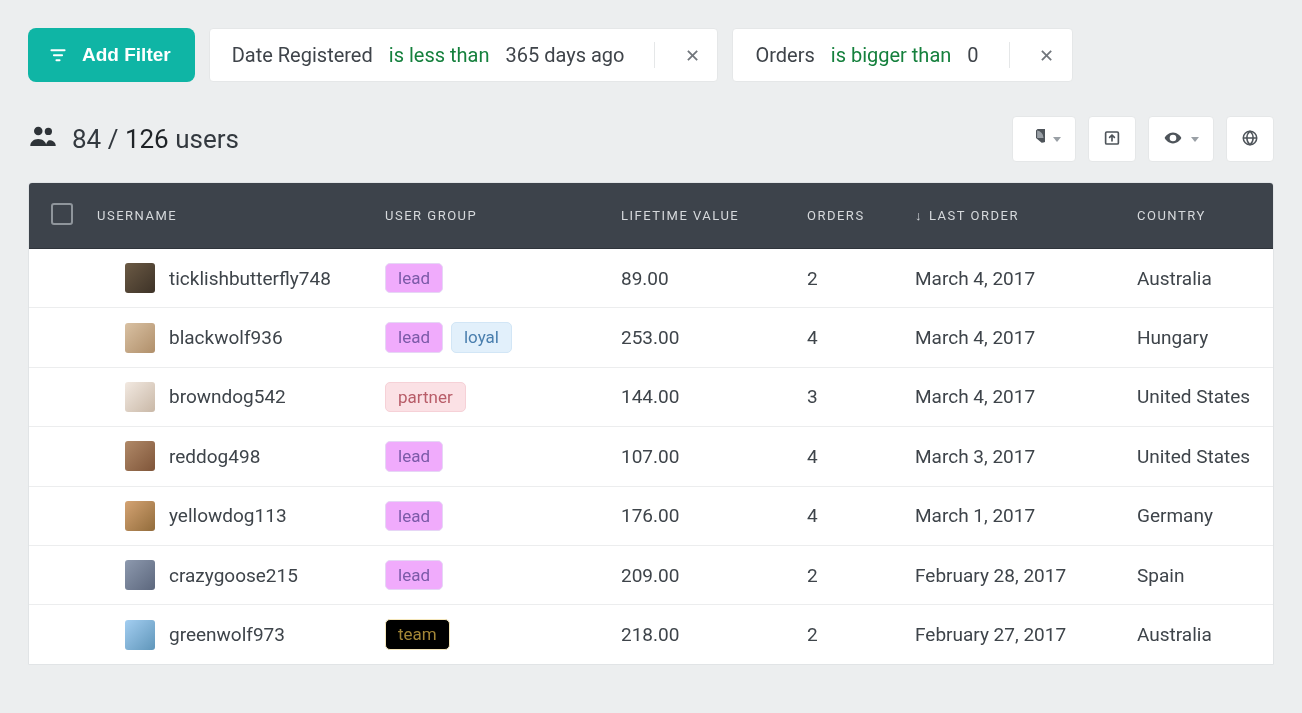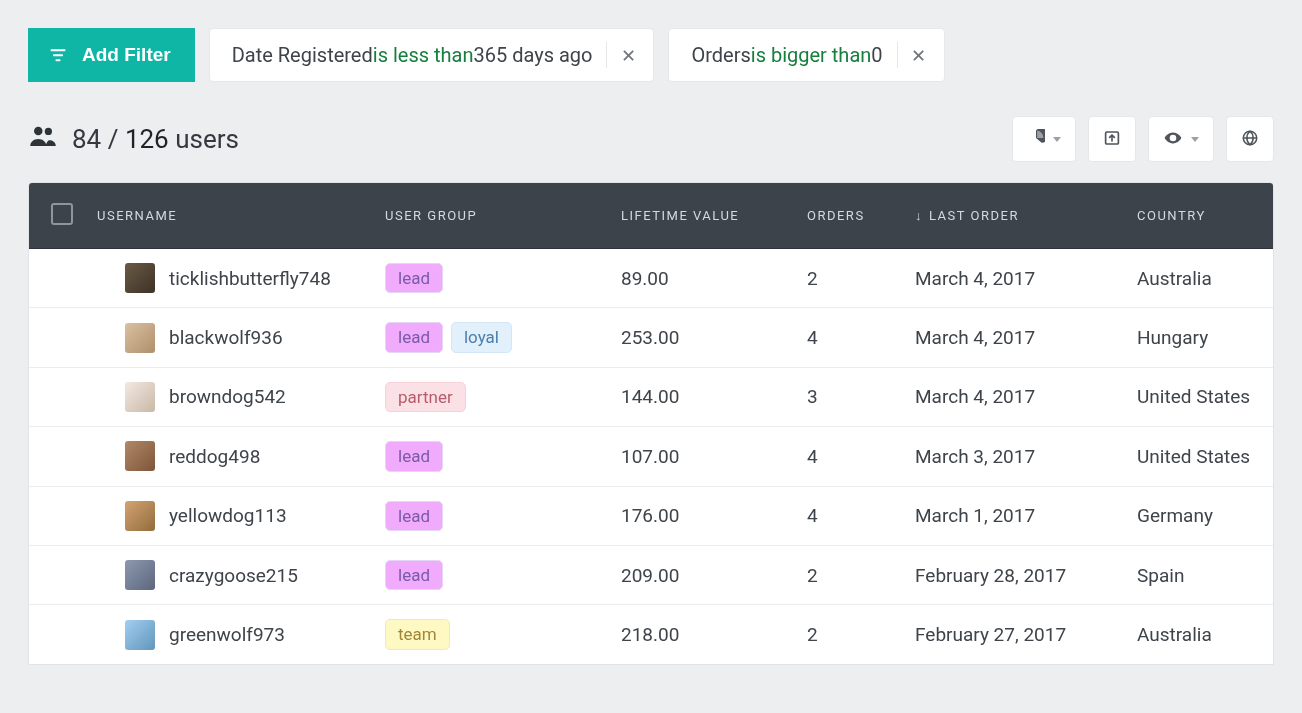--- a/index.html
+++ b/index.html
@@ -12,21 +12,21 @@
     overflow: hidden;
     padding: 28px;
   }
 
   
   .filter-bar { display: flex; align-items: center; gap: 14px; }
   .add-filter-btn {
     background: #0fb5a5;
     color: #fff;
     border: none;
-    border-radius: 0;
+    border-radius: 8px;
     height: 54px;
     padding: 0 24px 0 20px;
     font-size: 19px;
     font-weight: 600;
     display: inline-flex;
     align-items: center;
     gap: 14px;
     cursor: pointer;
   }
   .add-filter-btn .icon { width: 20px; height: 20px; display: inline-flex; align-items: center; justify-content: center; }
@@ -34,21 +34,21 @@
   .filter-chip {
     background: #fff;
     border: 1px solid #e5e7e8;
     border-radius: 4px;
     height: 54px;
     padding: 0 16px 0 22px;
     display: inline-flex;
     align-items: center;
     font-size: 20px;
     color: #4a4f55;
-    gap: 0;
+    gap: 16px;
   }
   .filter-chip .field { color: #3f444a; }
   .filter-chip .op { color: #15803d; }
   .filter-chip .val { color: #3f444a; }
   .filter-chip .sep { width: 1px; height: 26px; background: #e5e7e8; margin: 0 12px 0 14px; }
   .filter-chip .close {
     color: #71767c;
     font-size: 18px;
     font-weight: 400;
     cursor: pointer;
@@ -140,21 +140,21 @@
     display: inline-block;
     padding: 4px 12px;
     border-radius: 5px;
     font-size: 17px;
     margin-right: 8px;
     line-height: 1.2;
   }
   .tag-lead    { background: #f0abfc; color: #7b5aa8; border: 1px solid #e6d6f5; }
   .tag-loyal   { background: #e2f0fb; color: #4a7fae; border: 1px solid #d2e6f6; }
   .tag-partner { background: #fbe1e5; color: #b85d69; border: 1px solid #f6d1d7; }
-  .tag-team    { background: #fef9c3; color: #a38637; border: 1px solid #f5e7bc; }
+  .tag-team    { background: #000000; color: #a38637; border: 1px solid #f5e7bc; }
 
   
   .av0{background:linear-gradient(135deg,#6b5a45,#3d3227);}
   .av1{background:linear-gradient(135deg,#d9c1a3,#b08f6a);}
   .av2{background:linear-gradient(135deg,#f2e9e1,#c9b8a7);}
   .av3{background:linear-gradient(135deg,#e63946,#a4161a);}
   .av4{background:linear-gradient(135deg,#b08968,#7f5539);}
   .av5{background:linear-gradient(135deg,#d4a373,#926c3b);}
   .av6{background:linear-gradient(135deg,#8d99ae,#5c677d);}
   .av7{background:linear-gradient(135deg,#a3cef1,#6096ba);}

